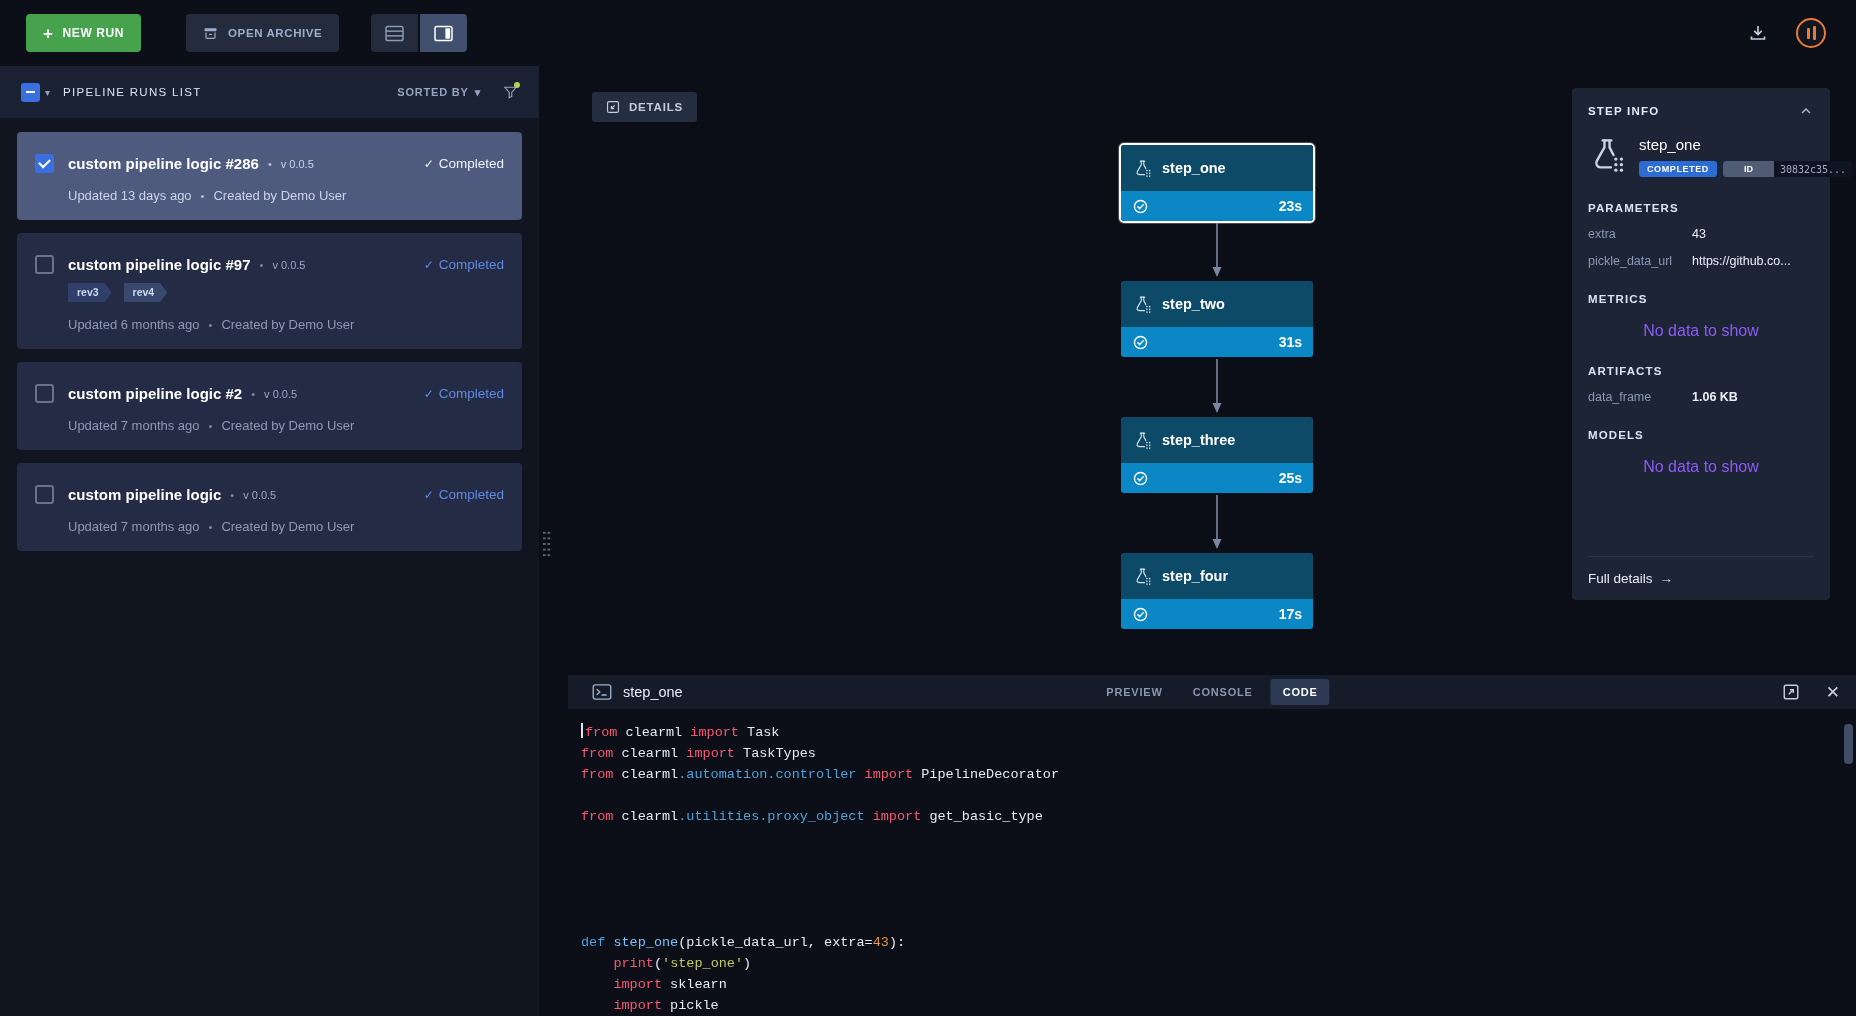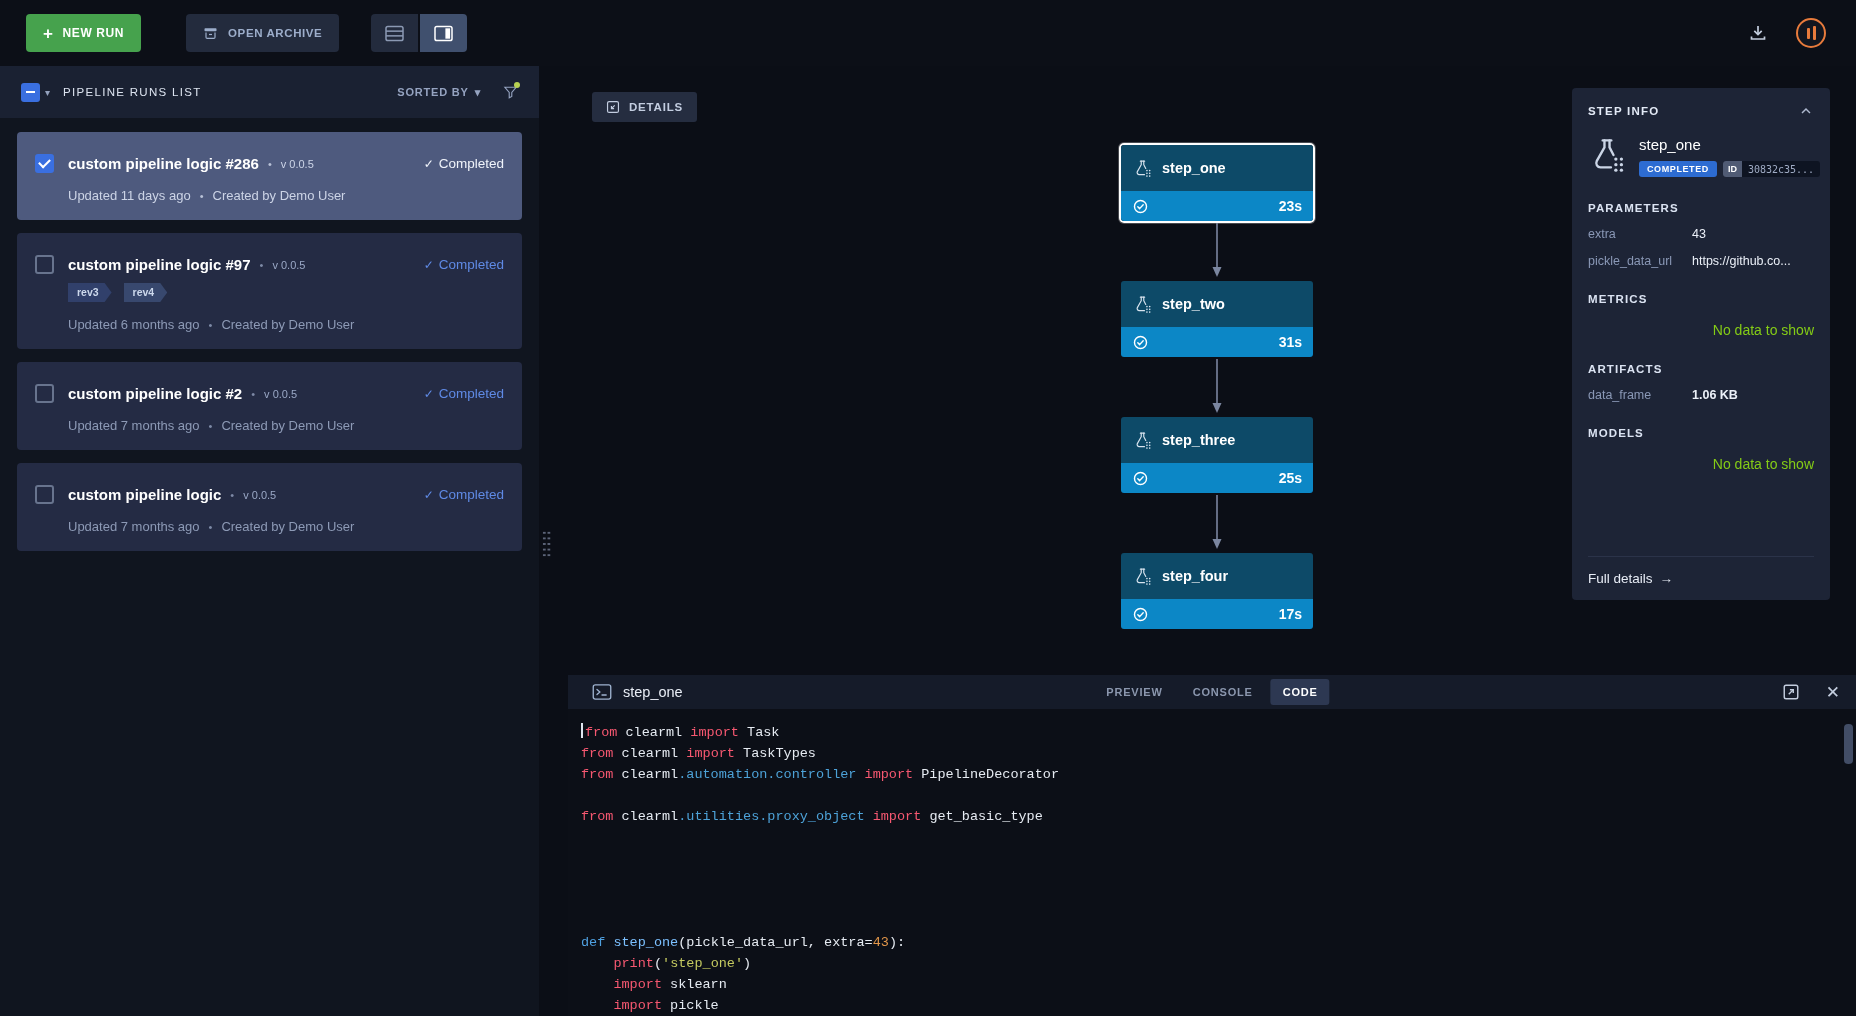--- a/index.html
+++ b/index.html
@@ -99,28 +99,28 @@
   .sp-header{display:flex;align-items:center;justify-content:space-between}
   .sp-title{font-size:11.5px;font-weight:bold;letter-spacing:1.2px;color:#e3eaf6}
   .sp-collapse{color:#aeb9cf;cursor:pointer;display:flex}
   .sp-step-row{display:flex;gap:13px;margin-top:17px;align-items:flex-start}
   .sp-flask{color:#cbd5e6;flex:0 0 38px}
   .sp-name{font-size:15px;color:#fff}
   .badges{display:flex;gap:6px;margin-top:8px;align-items:center}
   .badge-completed{background:#2d6cd2;color:#fff;font-size:9px;font-weight:bold;letter-spacing:.6px;
     padding:3px 8px;border-radius:3px}
   .badge-id{display:flex;align-items:center;background:#0e1422;border-radius:3px;overflow:hidden;cursor:pointer}
-  .badge-id .id-k{background:#505b74;color:#fff;font-size:9px;font-weight:bold;padding:3px 5px}
+  .badge-id .id-k{background:#505b74;color:#fff;font-size:9px;font-weight:bold;padding:3px 21px}
   .badge-id .id-v{font-family:"DejaVu Sans Mono",monospace;font-size:10px;color:#9fabc4;padding:2px 6px;white-space:nowrap}
   .sec-label{margin-top:25px;font-size:11.5px;font-weight:bold;letter-spacing:1.1px;color:#dbe3f2}
   .kv{display:flex;margin-top:13px;font-size:12.5px}
   .kv .k{width:104px;flex:0 0 104px;color:#8a98b6;overflow:hidden;text-overflow:ellipsis;white-space:nowrap}
   .kv .v{flex:1;color:#ebf0f8;overflow:hidden;text-overflow:ellipsis;white-space:nowrap}
   .kv .v.bold{font-weight:bold}
-  .empty-msg{margin-top:17px;text-align:right;color:#84cc16;font-size:14px}
+  .empty-msg{margin-top:17px;text-align:center;color:#8b5cf6;font-size:16px}
   .full-details{margin-top:auto;border-top:1px solid #2b3349;padding-top:14px;font-size:13.5px;
     color:#e8edf6;cursor:pointer}
   .arrow-r::before{content:"→";margin-left:7px}
 
   
   .code-panel{flex:0 0 341px;display:flex;flex-direction:column;background:#0c0f17}
   .cp-header{height:34px;flex:0 0 34px;background:#151b29;display:flex;align-items:center;
     padding:0 16px;position:relative}
   .cp-term{color:#9fb3d0;display:flex;margin-left:8px}
   .cp-title{font-size:14.5px;color:#e9eef6;margin-left:11px}
@@ -245,21 +245,21 @@
             <span class="cb checked"></span>
             <span class="rc-title">custom pipeline logic #286</span>
             <span class="sep-dot"></span>
             <span class="rc-ver">v 0.0.5</span>
             <span class="rc-status">
               <span class="check-glyph"></span>
               <span>Completed</span>
             </span>
           </div>
           <div class="rc-meta">
-            <span>Updated 11 days ago</span>
+            <span>Updated 13 days ago</span>
             <span class="sep-dot"></span>
             <span>Created by Demo User</span>
           </div>
         </div>
 
         <div class="run-card">
           <div class="rc-top">
             <span class="cb empty"></span>
             <span class="rc-title">custom pipeline logic #97</span>
             <span class="sep-dot"></span>

